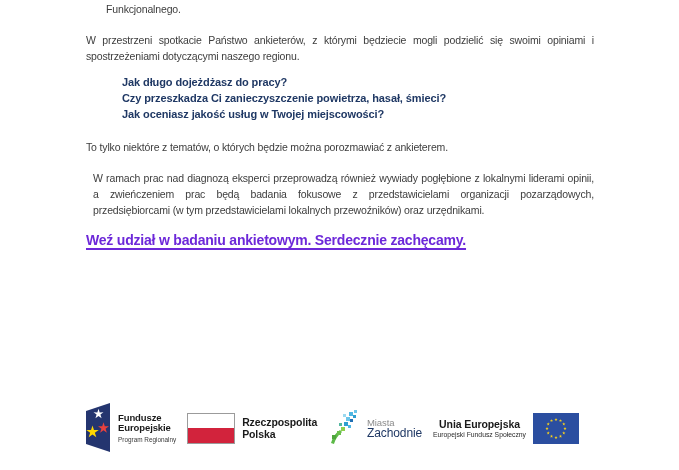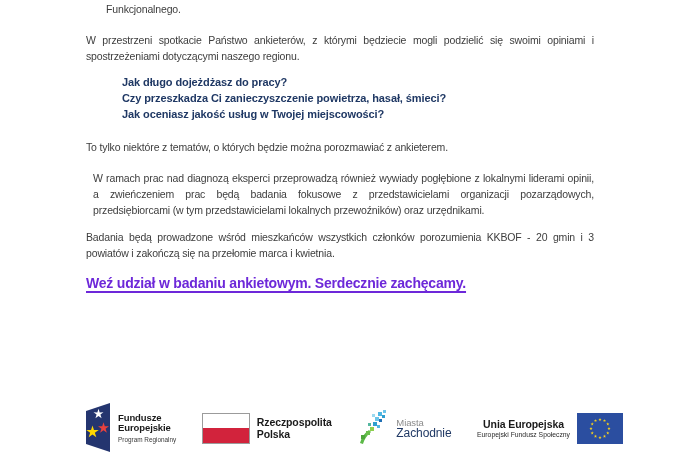--- a/index.html
+++ b/index.html
@@ -28,21 +28,21 @@
   .p5{margin-top:15px;margin-left:7px;}
   .p6{margin-top:11px;}
   .cta{
     margin-top:14px;
     font-size:14px;font-weight:bold;color:#6d28d9;letter-spacing:-0.2px;
     text-decoration:underline;text-underline-offset:3px;text-decoration-thickness:1.5px;
     text-align:left;
   }
   .footer{
     position:absolute;left:0;bottom:12px;width:679px;box-sizing:border-box;
-    padding:0 56px 0 85px;
+    padding:0 100px 0 85px;
     display:flex;justify-content:space-between;align-items:center;height:60px;
   }
   .logo{display:flex;align-items:center;gap:7px;}
   .logo .txt{display:flex;flex-direction:column;justify-content:center;}
   .t-bold{font-size:9.5px;line-height:10.5px;font-weight:bold;color:#1a1a1a;letter-spacing:-0.1px;}
   .t-bold.big{font-size:10.5px;line-height:12px;}
   .t-sub{font-size:6.4px;line-height:8px;color:#3a3a3a;margin-top:2px;}
   .t-gray{font-size:9.5px;line-height:10.5px;color:#8c8c8c;letter-spacing:-0.1px;}
   .t-navy{font-size:12px;line-height:10.5px;color:#1f3864;font-weight:normal;letter-spacing:-0.1px;}
   .eu-txt{text-align:center;}
@@ -65,21 +65,20 @@
     <div class="question">Jak długo dojeżdżasz do pracy?</div>
     <div class="question">Czy przeszkadza Ci zanieczyszczenie powietrza, hasał, śmieci?</div>
     <div class="question">Jak oceniasz jakość usług w Twojej miejscowości?</div>
   </div>
 
   <p class="para p3">To tylko niektóre z tematów, o których będzie można porozmawiać z ankieterem.</p>
 
 
   <p class="para p5">W ramach prac nad diagnozą eksperci przeprowadzą również wywiady pogłębione z lokalnymi liderami opinii, a zwieńczeniem prac będą badania fokusowe z przedstawicielami organizacji pozarządowych, przedsiębiorcami (w tym przedstawicielami lokalnych przewoźników) oraz urzędnikami.</p>
 
-  <p class="para p6">Badania będą prowadzone wśród mieszkańców wszystkich członków porozumienia KKBOF - 20 gmin i 3 powiatów i zakończą się na przełomie marca i kwietnia.</p>
 
   <p class="cta">Weź udział w badaniu ankietowym. Serdecznie zachęcamy.</p>
 
   <div class="footer">
 
     <div class="logo">
       <svg width="26" height="50" viewBox="0 0 26 50">
         <defs>
           <polygon id="star5" points="0,-5 1.12,-1.54 4.76,-1.55 1.81,0.59 2.94,4.05 0,1.9 -2.94,4.05 -1.81,0.59 -4.76,-1.55 -1.12,-1.54"></polygon>
         </defs>

